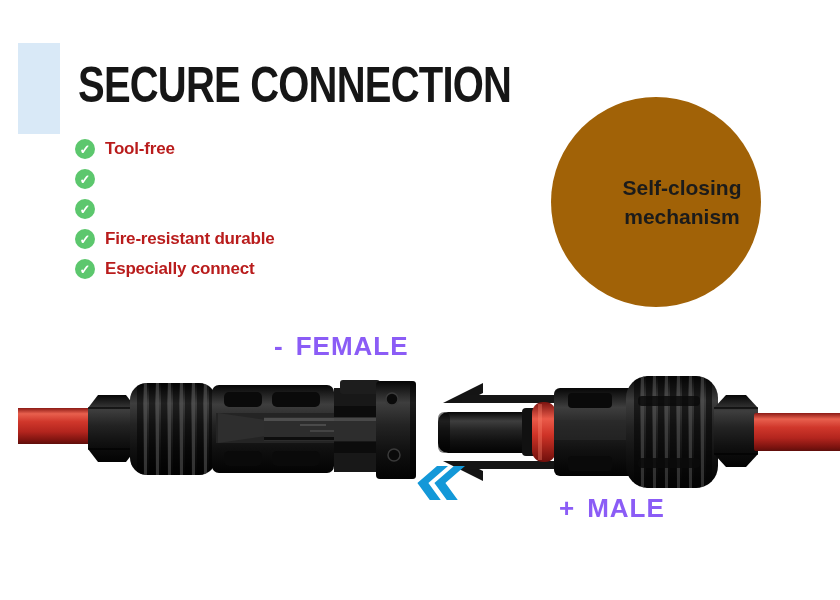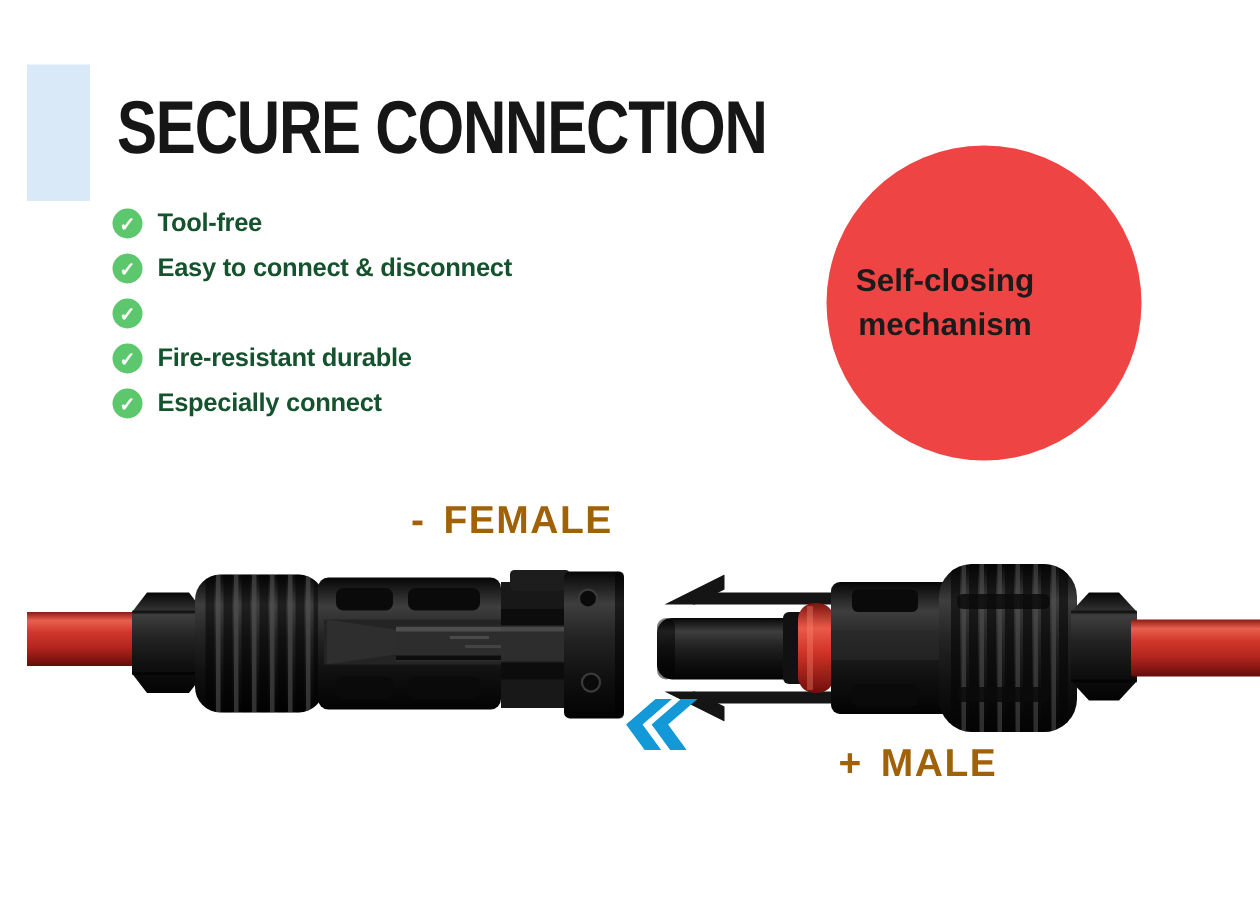--- a/index.html
+++ b/index.html
@@ -14,28 +14,28 @@
     letter-spacing:-1px;white-space:nowrap;transform:scaleX(.8);transform-origin:left top;
     line-height:1.0;
   }
   .features{position:absolute;left:57px;top:139px;}
   .feature{display:flex;align-items:center;height:20px;margin-bottom:10px;}
   .check{
     width:20px;height:20px;border-radius:50%;background:#5cc76d;color:#ffffff;
     font-size:13px;font-weight:bold;display:flex;align-items:center;justify-content:center;
     margin-right:10px;flex:0 0 auto;
   }
-  .feature-label{font-size:17px;font-weight:bold;color:#14532d;letter-spacing:-.2px;white-space:nowrap;}
+  .feature-label{font-size:17px;font-weight:bold;color:#b91c1c;letter-spacing:-.2px;white-space:nowrap;}
   .callout{
     position:absolute;left:533px;top:97px;width:210px;height:210px;border-radius:50%;
-    background:#ef4444;display:flex;align-items:center;justify-content:flex-start;
+    background:#a16207;display:flex;align-items:center;justify-content:flex-end;
   }
   .callout-text{width:158px;text-align:center;font-size:21px;line-height:1.4;font-weight:bold;color:#1b1b1b;}
   .polarity-label{
-    position:absolute;font-size:26px;font-weight:bold;color:#a16207;letter-spacing:1px;white-space:nowrap;
+    position:absolute;font-size:26px;font-weight:bold;color:#8b5cf6;letter-spacing:1px;white-space:nowrap;
   }
   .polarity-label .sign{margin-right:12px;display:inline-block;}
   .female-label{left:256px;top:331px;}
   .male-label{left:541px;top:493px;text-align:center;}
   .connectors-svg{position:absolute;left:0;top:368px;}
   .chevrons{position:absolute;left:394px;top:464px;}
 </style>
 </head>
 <body>
 
@@ -45,21 +45,20 @@
 
   <div class="title">SECURE CONNECTION</div>
 
   <div class="features">
     <div class="feature">
       <span class="check">✓</span>
       <span class="feature-label">Tool-free</span>
     </div>
     <div class="feature">
       <span class="check">✓</span>
-      <span class="feature-label">Easy to connect &amp; disconnect</span>
     </div>
     <div class="feature">
       <span class="check">✓</span>
     </div>
     <div class="feature">
       <span class="check">✓</span>
       <span class="feature-label">Fire-resistant durable</span>
     </div>
     <div class="feature">
       <span class="check">✓</span>

